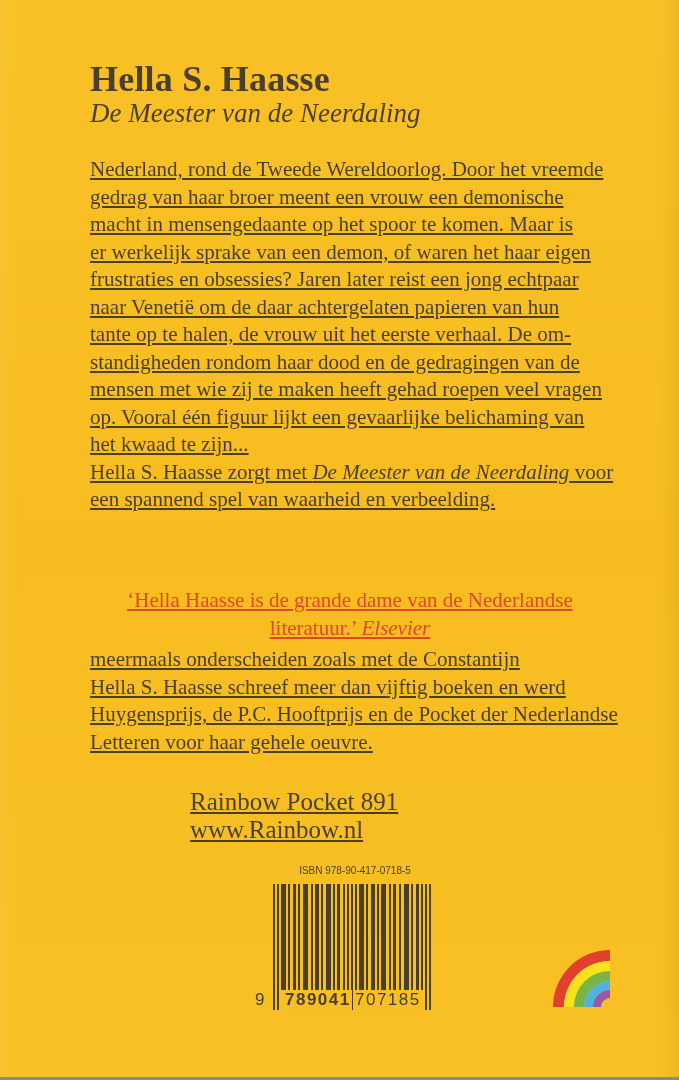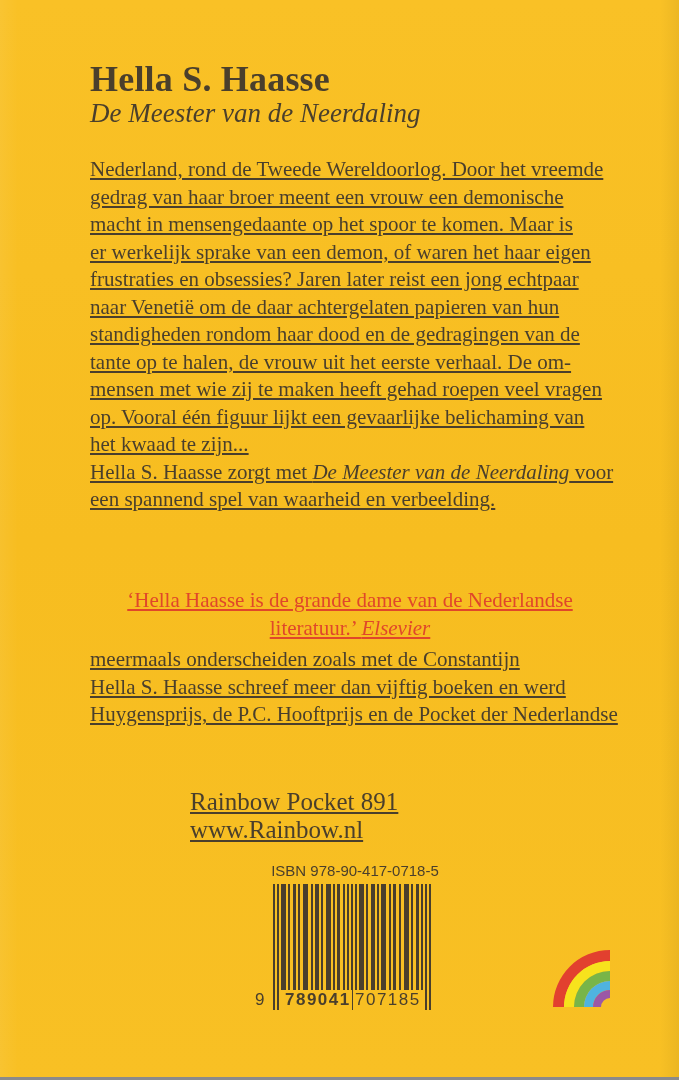--- a/index.html
+++ b/index.html
@@ -98,21 +98,21 @@
       line-height: 28px;
       color: #4a3f2c;
     }
     .isbn-label {
       position: absolute;
       left: 270px;
       width: 170px;
       top: 864px;
       text-align: center;
       font-family: "Liberation Sans", "DejaVu Sans", sans-serif;
-      font-size: 15px;
+      font-size: 10px;
       line-height: 14px;
       color: #4a3f2c;
     }
     .barcode {
       position: absolute;
       left: 273px;
       top: 884px;
       width: 158px;
       height: 126px;
     }
@@ -148,38 +148,39 @@
     <div class="title">De Meester van de Neerdaling</div>
   </div>
 
   <div class="body-text">
     <span class="line">Nederland, rond de Tweede Wereldoorlog. Door het vreemde</span>
     <span class="line">gedrag van haar broer meent een vrouw een demonische</span>
     <span class="line">macht in mensengedaante op het spoor te komen. Maar is</span>
     <span class="line">er werkelijk sprake van een demon, of waren het haar eigen</span>
     <span class="line">frustraties en obsessies? Jaren later reist een jong echtpaar</span>
     <span class="line">naar Venetië om de daar achtergelaten papieren van hun</span>
+    <span class="line">tante op te halen, de vrouw uit het eerste verhaal. De om-</span>
     <span class="line">standigheden rondom haar dood en de gedragingen van de</span>
-    <span class="line">tante op te halen, de vrouw uit het eerste verhaal. De om-</span>
     <span class="line">mensen met wie zij te maken heeft gehad roepen veel vragen</span>
     <span class="line">op. Vooral één figuur lijkt een gevaarlijke belichaming van</span>
     <span class="line">het kwaad te zijn...</span>
     <span class="line"><span>Hella S. Haasse zorgt met </span><span class="em">De Meester van de Neerdaling</span><span> voor</span></span>
     <span class="line">een spannend spel van waarheid en verbeelding.</span>
   </div>
 
   <div class="quote">
     <span class="line">‘Hella Haasse is de grande dame van de Nederlandse</span>
     <span class="line"><span>literatuur.’ </span><span class="em">Elsevier</span></span>
   </div>
 
   <div class="bio">
     <span class="line">meermaals onderscheiden zoals met de Constantijn</span>
     <span class="line">Hella S. Haasse schreef meer dan vijftig boeken en werd</span>
     <span class="line">Huygensprijs, de P.C. Hooftprijs en de Pocket der Nederlandse</span>
+    <span class="line">Letteren voor haar gehele oeuvre.</span>
   </div>
 
   <div class="publisher">
     <span class="line">Rainbow Pocket 891</span>
     <span class="line">www.Rainbow.nl</span>
   </div>
 
   <div class="isbn-label">ISBN 978-90-417-0718-5</div>
 
   <svg class="barcode" viewBox="0 0 158 126" preserveAspectRatio="none">

